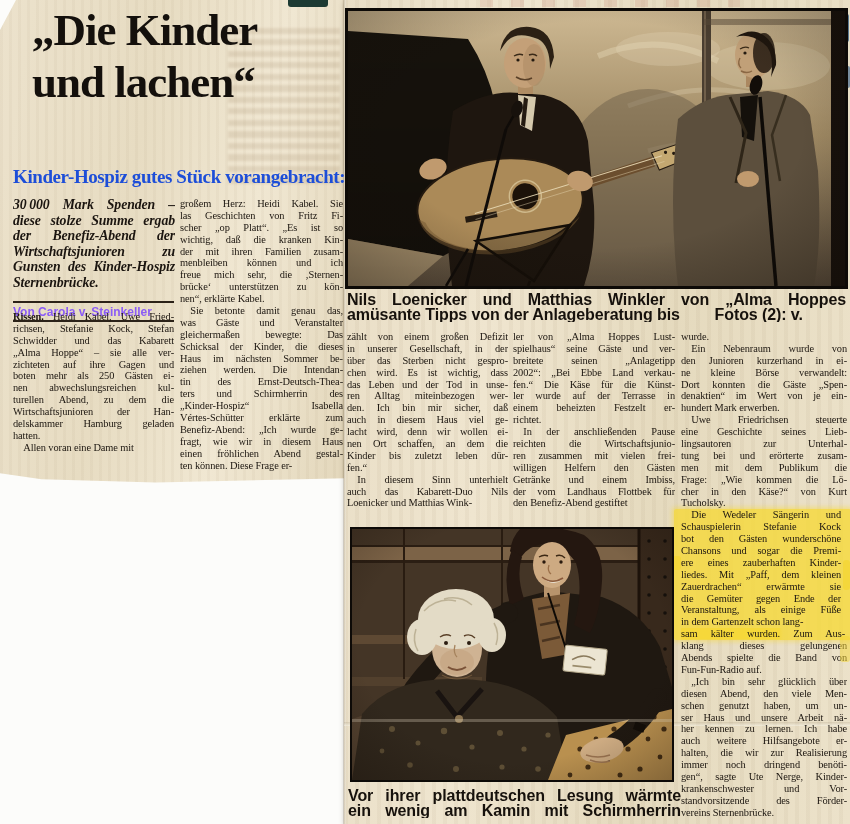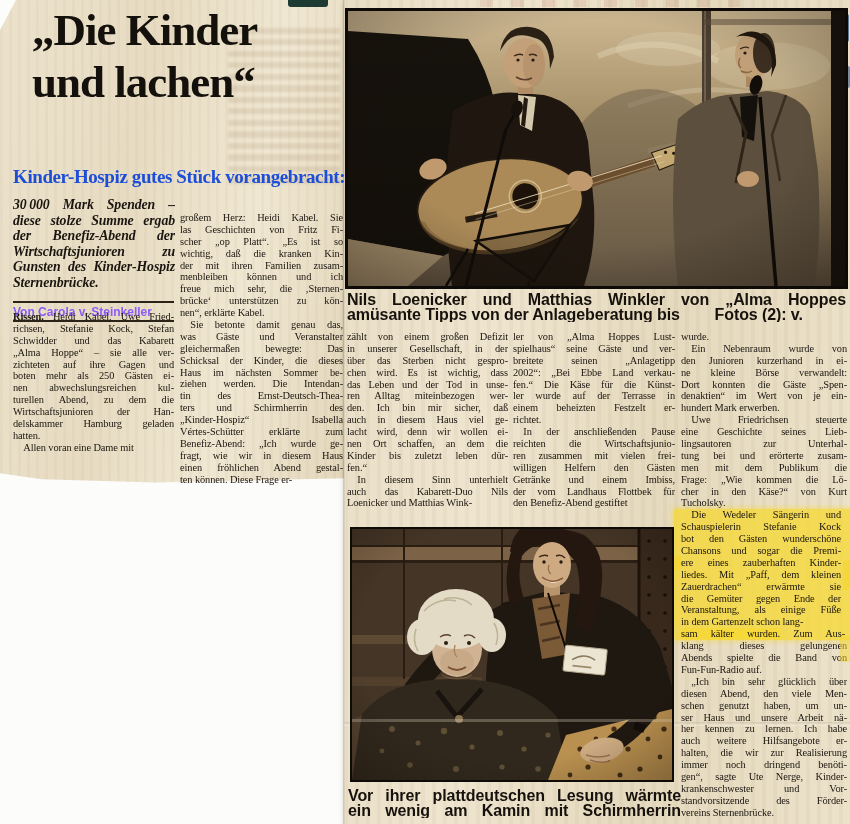--- a/index.html
+++ b/index.html
@@ -37,21 +37,21 @@
   .lead .tl{height:15.5px;}
   .rule{position:absolute;left:13px;width:161px;height:1.5px;background:#2b2218;}
   .byline{position:absolute;left:13px;top:305px;width:161px;
       font-family:"Liberation Sans",sans-serif;font-weight:700;font-size:12px;color:#8b5cf6;}
   
   .bodycol{position:absolute;font-size:10.4px;line-height:11.9px;letter-spacing:-.1px;color:#1c1610;}
   .tl{height:11.9px;overflow:hidden;text-align:justify;text-align-last:justify;}
   .tl.pe{text-align-last:auto;}
   .dateline{font-weight:700;}
   .col1{left:13px;top:311px;width:161px;}
-  .col2{left:180px;top:212px;width:163px;font-family:Liberation Serif, serif;}
+  .col2{left:180px;top:198px;width:163px;font-family:Liberation Serif, serif;}
   .col3{left:347px;top:331px;width:161px;}
   .col4{left:513px;top:331px;width:162px;}
   .col5{left:681px;top:331px;width:166px;}
   .hl-block{background:rgba(246,216,52,.78);margin:0 -4px 0 -7px;padding:0 10px 0 7px;
       border-radius:2px;box-shadow:0 0 4px 2px rgba(246,216,52,.45);}
   .hl{background:rgba(246,216,52,.82);box-shadow:0 0 3px 1px rgba(246,216,52,.5);}
   .dab{position:absolute;background:rgba(244,214,50,.72);border-radius:3px;filter:blur(.4px);}
   
   .photo{position:absolute;box-sizing:border-box;}
   .photo1{left:345px;top:8px;width:503px;height:281px;border:3px solid #0d0a07;background:#8a7a5e;}

